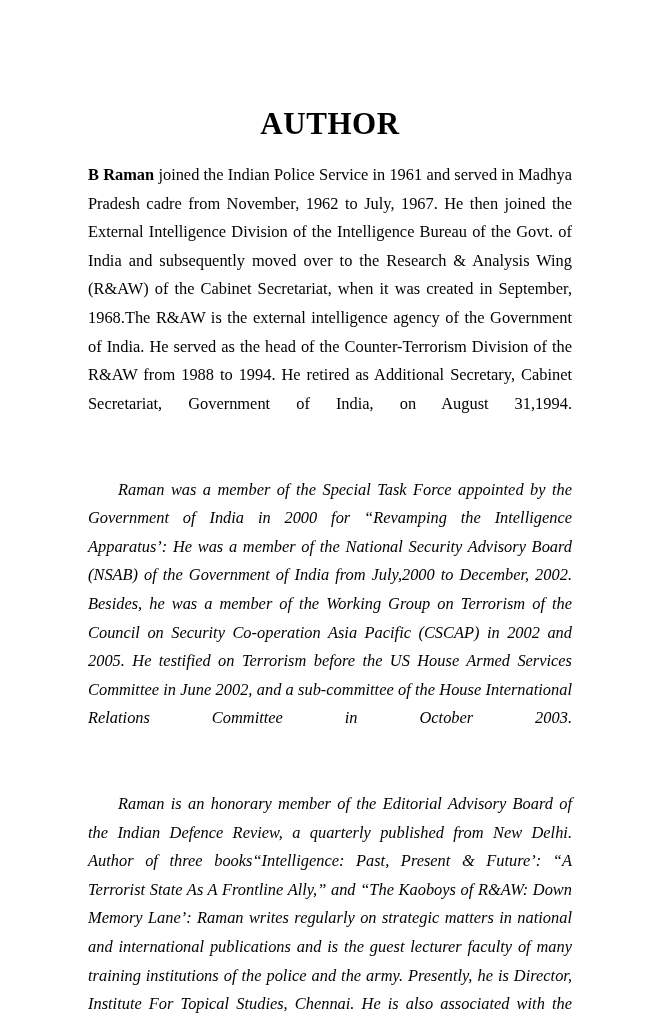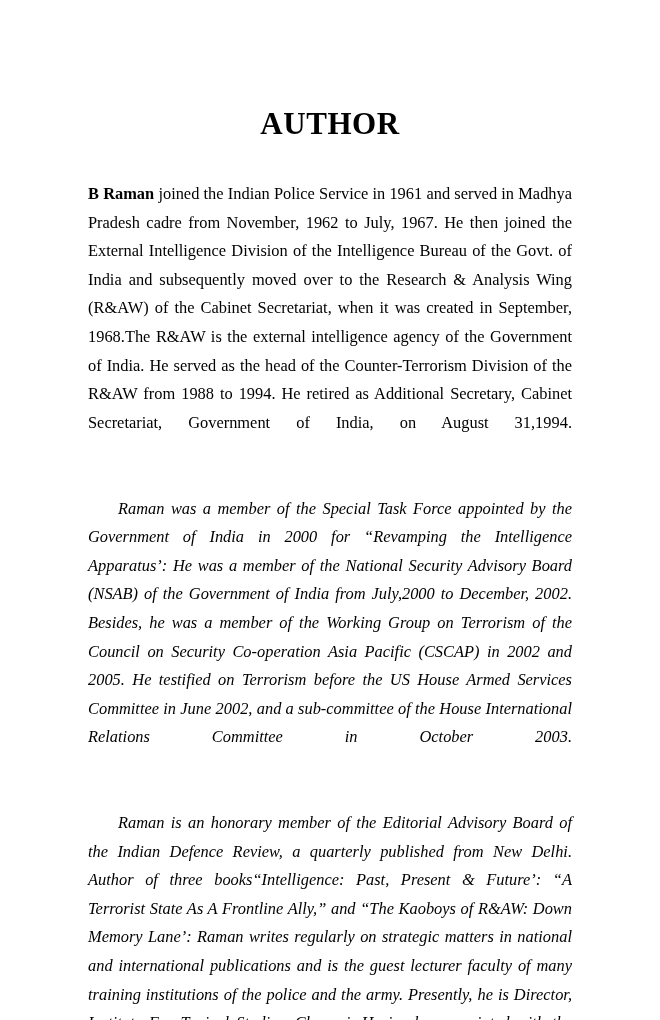--- a/index.html
+++ b/index.html
@@ -35,21 +35,21 @@
   .body-text {
     font-size: 16.4px;
     line-height: 28.6px;
     text-align: justify;
     text-justify: inter-word;
     margin: 0;
     -webkit-hyphens: none;
     hyphens: none;
   }
   .para-1 {
-    margin-top: 41px;
+    margin-top: 22px;
   }
   .para-2,
   .para-3 {
     margin-top: 28.6px;
     text-indent: 30px;
     font-style: italic;
   }
   .lead-name {
     font-weight: bold;
   }

